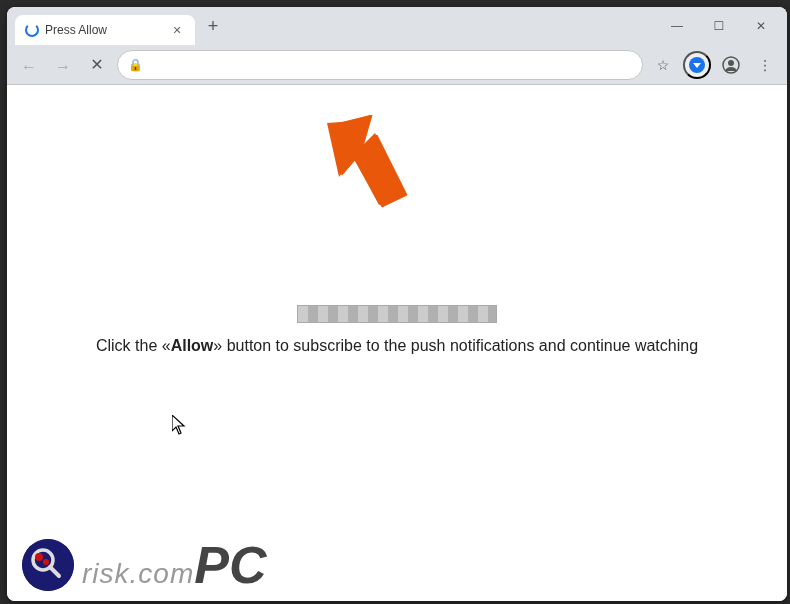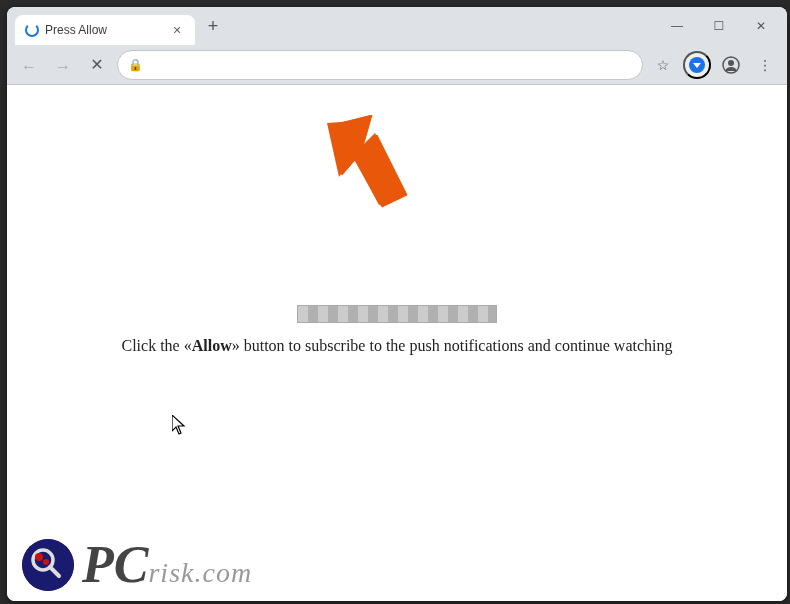--- a/index.html
+++ b/index.html
@@ -210,21 +210,20 @@
 
     
     .page-content {
       flex: 1;
       background: #ffffff;
       display: flex;
       flex-direction: column;
       align-items: center;
       position: relative;
       overflow: hidden;
-      font-family: Liberation Serif, serif;
     }
 
     
     .arrow-container {
       position: absolute;
       top: 30px;
       left: 310px;
     }
 
     .arrow-svg {
@@ -393,19 +392,19 @@
 
           <circle cx="21" cy="21" r="10" fill="none" stroke="#ddd" stroke-width="3.5"></circle>
 
           <circle cx="17" cy="18" r="4" fill="#cc1111"></circle>
           <circle cx="24" cy="23" r="3" fill="#cc1111"></circle>
 
           <line x1="28" y1="28" x2="37" y2="37" stroke="#ddd" stroke-width="4" stroke-linecap="round"></line>
         </svg>
       </div>
       <div style="display:flex;align-items:baseline;">
+        <span style="font-size:28px;font-weight:400;color:#999;font-style:italic;letter-spacing:1px;">risk.com</span>
         <span style="font-size:52px;font-weight:900;font-style:italic;color:#444;line-height:1;">PC</span>
-        <span style="font-size:28px;font-weight:400;color:#999;font-style:italic;letter-spacing:1px;">risk.com</span>
       </div>
     </div>
 
   </div>
 </div>
 
 </body></html>

